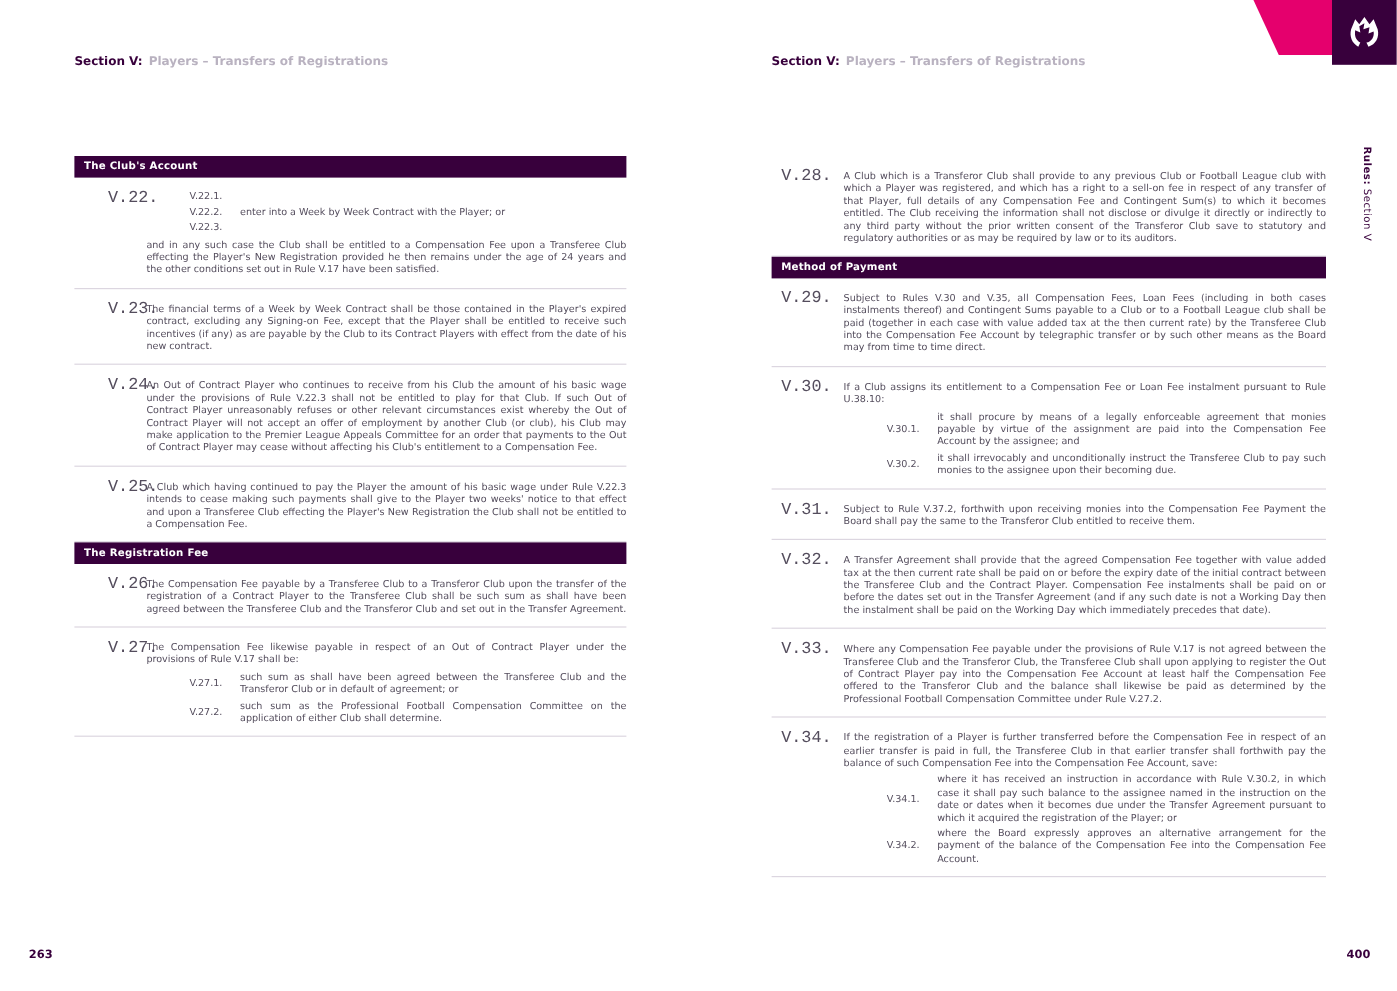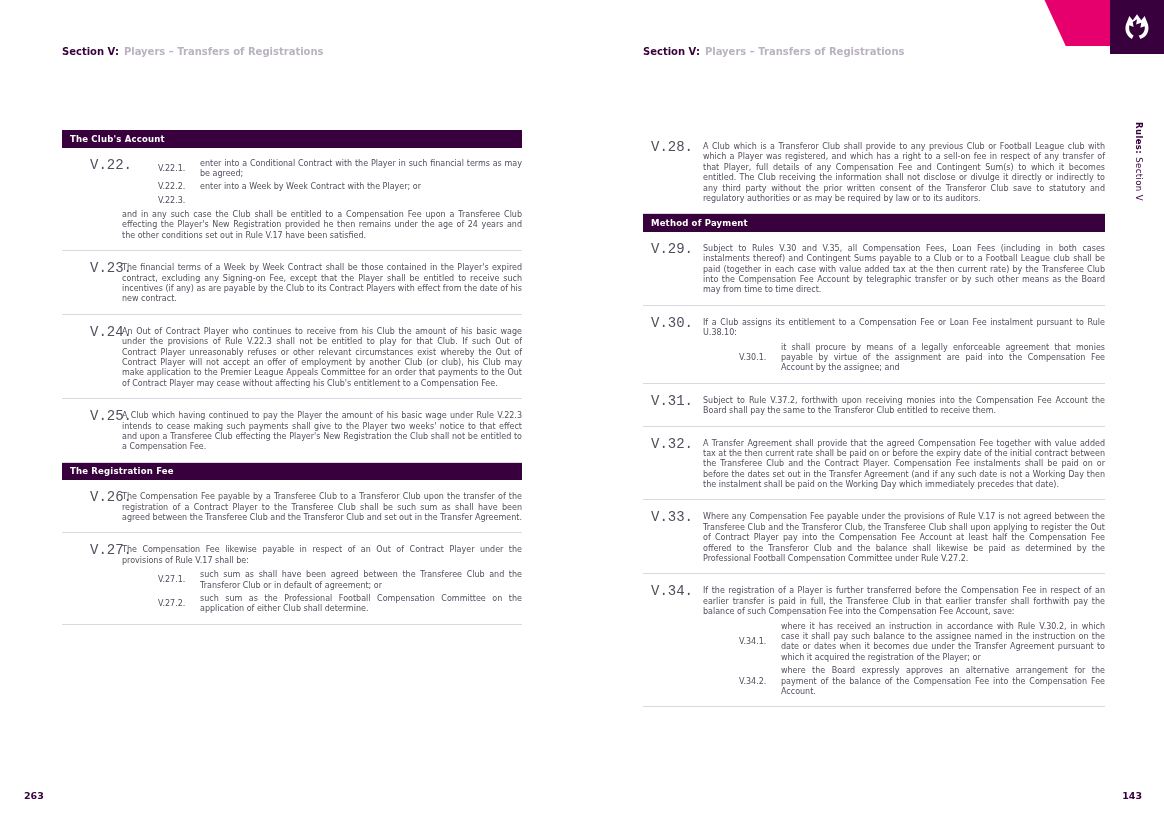--- a/index.html
+++ b/index.html
@@ -78,21 +78,20 @@
 <div id="pages-root">
     <div class="page page-left">
       <div class="page-header"><span class="hdr-bold">Section V:</span><span class="hdr-rest">Players – Transfers of Registrations</span></div>
       <div class="page-body">
         <div class="banner">The Club's Account</div>
         <div class="rule">
           <span class="rule-num">V.22.</span>
           <div class="rule-body">
             <div class="sub">
               <span class="sub-num">V.22.1.</span>
-              <div class="sub-text">enter into a Conditional Contract with the Player in such financial terms as may be agreed;</div>
             </div>
             <div class="sub">
               <span class="sub-num">V.22.2.</span>
               <div class="sub-text">enter into a Week by Week Contract with the Player; or</div>
             </div>
             <div class="sub">
               <span class="sub-num">V.22.3.</span>
             </div>
             <div class="para">and in any such case the Club shall be entitled to a Compensation Fee upon a Transferee Club effecting the Player's New Registration provided he then remains under the age of 24 years and the other conditions set out in Rule V.17 have been satisfied.</div>
           </div>
@@ -155,26 +154,30 @@
           </div>
         </div>
         <div class="rule">
           <span class="rule-num">V.30.</span>
           <div class="rule-body">
             <div class="para">If a Club assigns its entitlement to a Compensation Fee or Loan Fee instalment pursuant to Rule U.38.10:</div>
             <div class="sub">
               <span class="sub-num">V.30.1.</span>
               <div class="sub-text">it shall procure by means of a legally enforceable agreement that monies payable by virtue of the assignment are paid into the Compensation Fee Account by the assignee; and</div>
             </div>
+            <div class="sub">
+              <span class="sub-num">V.30.2.</span>
+              <div class="sub-text">it shall irrevocably and unconditionally instruct the Transferee Club to pay such monies to the assignee upon their becoming due.</div>
+            </div>
           </div>
         </div>
         <div class="rule">
           <span class="rule-num">V.31.</span>
           <div class="rule-body">
-            <div class="para">Subject to Rule V.37.2, forthwith upon receiving monies into the Compensation Fee Account the Board shall pay the same to the Transferor Club entitled to receive them.</div>
+            <div class="para">Subject to Rule V.37.2, forthwith upon receiving monies into the Compensation Fee Payment the Board shall pay the same to the Transferor Club entitled to receive them.</div>
           </div>
         </div>
         <div class="rule">
           <span class="rule-num">V.32.</span>
           <div class="rule-body">
             <div class="para">A Transfer Agreement shall provide that the agreed Compensation Fee together with value added tax at the then current rate shall be paid on or before the expiry date of the initial contract between the Transferee Club and the Contract Player. Compensation Fee instalments shall be paid on or before the dates set out in the Transfer Agreement (and if any such date is not a Working Day then the instalment shall be paid on the Working Day which immediately precedes that date).</div>
           </div>
         </div>
         <div class="rule">
           <span class="rule-num">V.33.</span>
@@ -194,13 +197,13 @@
               <span class="sub-num">V.34.2.</span>
               <div class="sub-text">where the Board expressly approves an alternative arrangement for the payment of the balance of the Compensation Fee into the Compensation Fee Account.</div>
             </div>
           </div>
         </div>
       </div>
     </div>
   </div>
 
 <div class="pageno pageno-left">263</div>
-<div class="pageno pageno-right">143</div>
+<div class="pageno pageno-right">400</div>
 
 </body></html>

